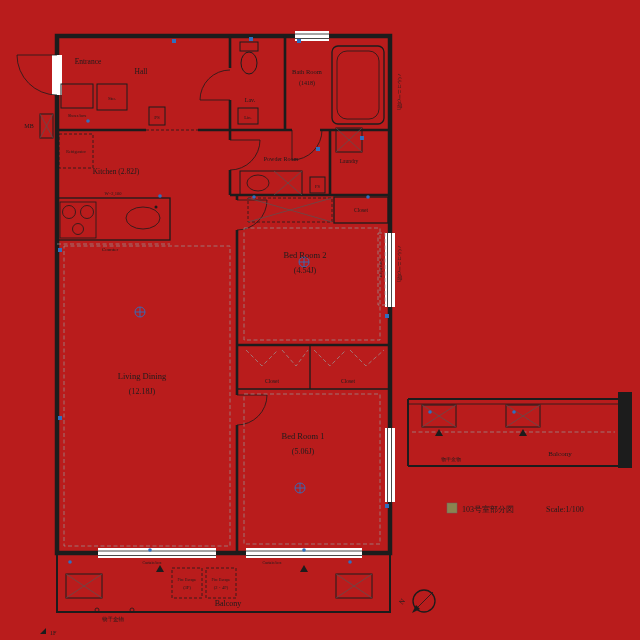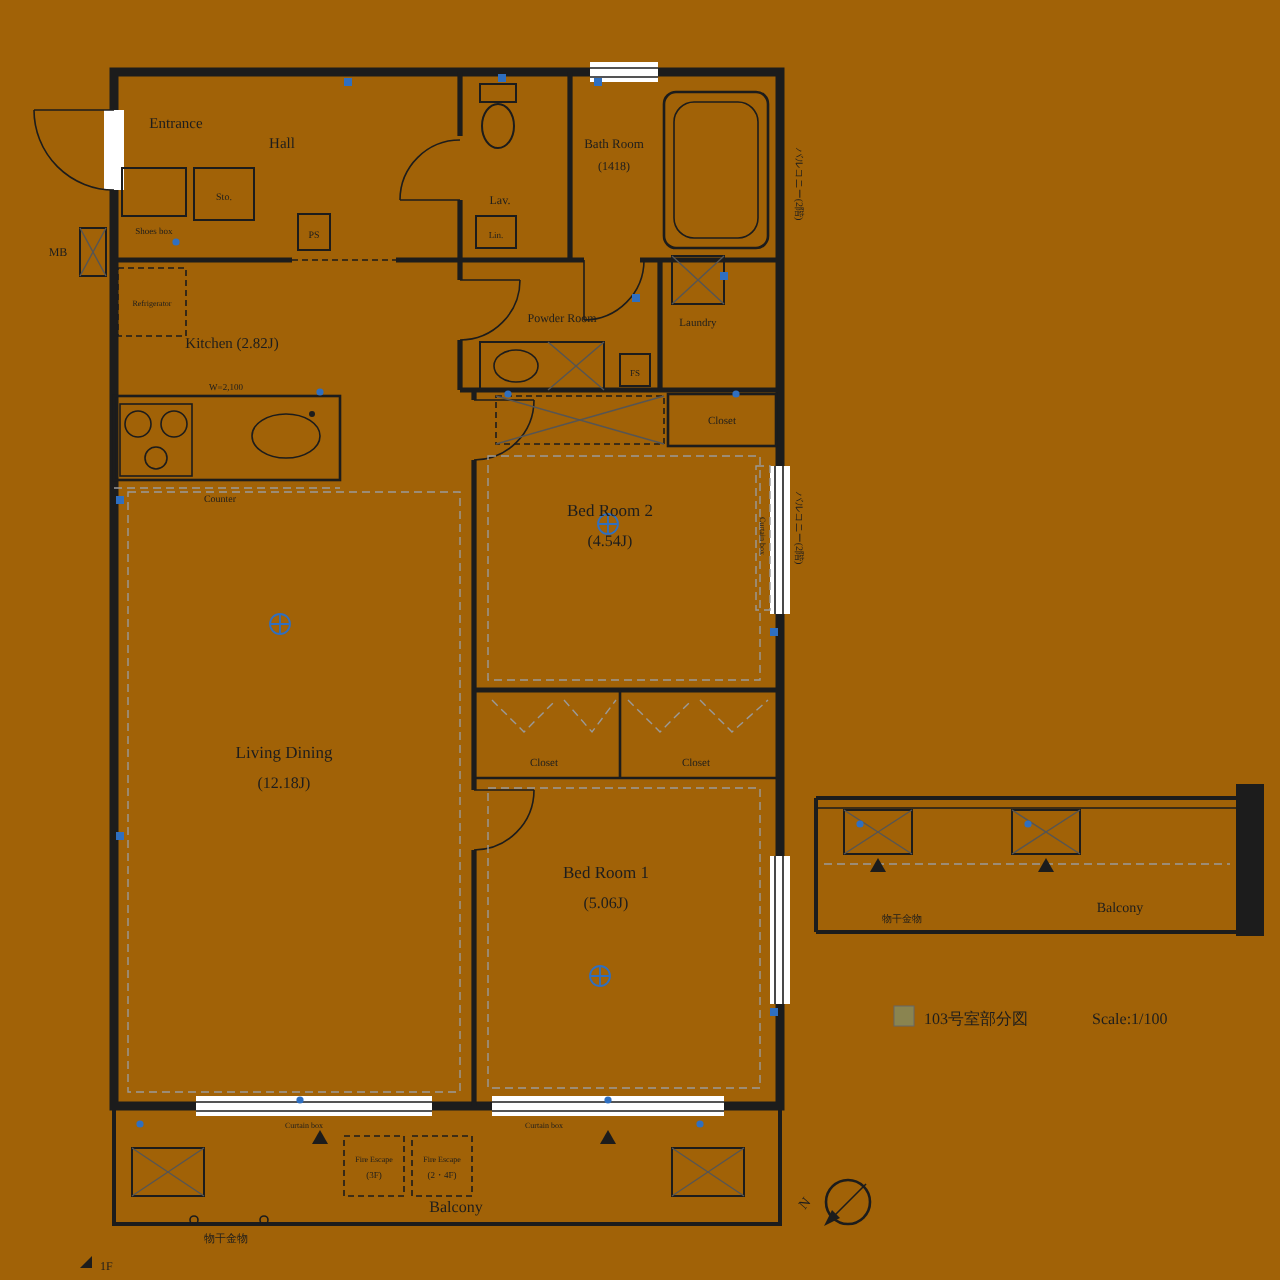--- a/index.html
+++ b/index.html
@@ -1,16 +1,16 @@
 <!DOCTYPE html>
 <html><head>
 <meta charset="utf-8">
 <style>
   html,body{margin:0;padding:0;background:#ffffff;}
-  #canvas{position:relative;width:640px;height:640px;background:#a16207;overflow:hidden;text-align:center;}
+  #canvas{position:relative;width:640px;height:640px;background:#b91c1c;overflow:hidden;text-align:center;}
   svg text{font-family:"Liberation Serif", serif;fill:#1d1d1d;}
   .t85{font-size:8.5px}.t8{font-size:8px}.t75{font-size:7.5px}.t7{font-size:7px}
   .t65{font-size:6.5px}.t6{font-size:6px}.t55{font-size:5.5px}.t5{font-size:5px}
   .t45{font-size:4.5px}.t4{font-size:4px}
   .mid{text-anchor:middle}
   .wl{stroke:#1c1c1c;fill:none;stroke-linecap:butt}
   .w5{stroke-width:4.5}.w3{stroke-width:2.6}.w2{stroke-width:2}
   .w15{stroke-width:1.3}.w1{stroke-width:1}.w08{stroke-width:0.8}
   .dash{stroke-dasharray:3 2}
   .gd{stroke:#9a9a9a;stroke-width:0.7;stroke-dasharray:4 2.5;fill:none}

